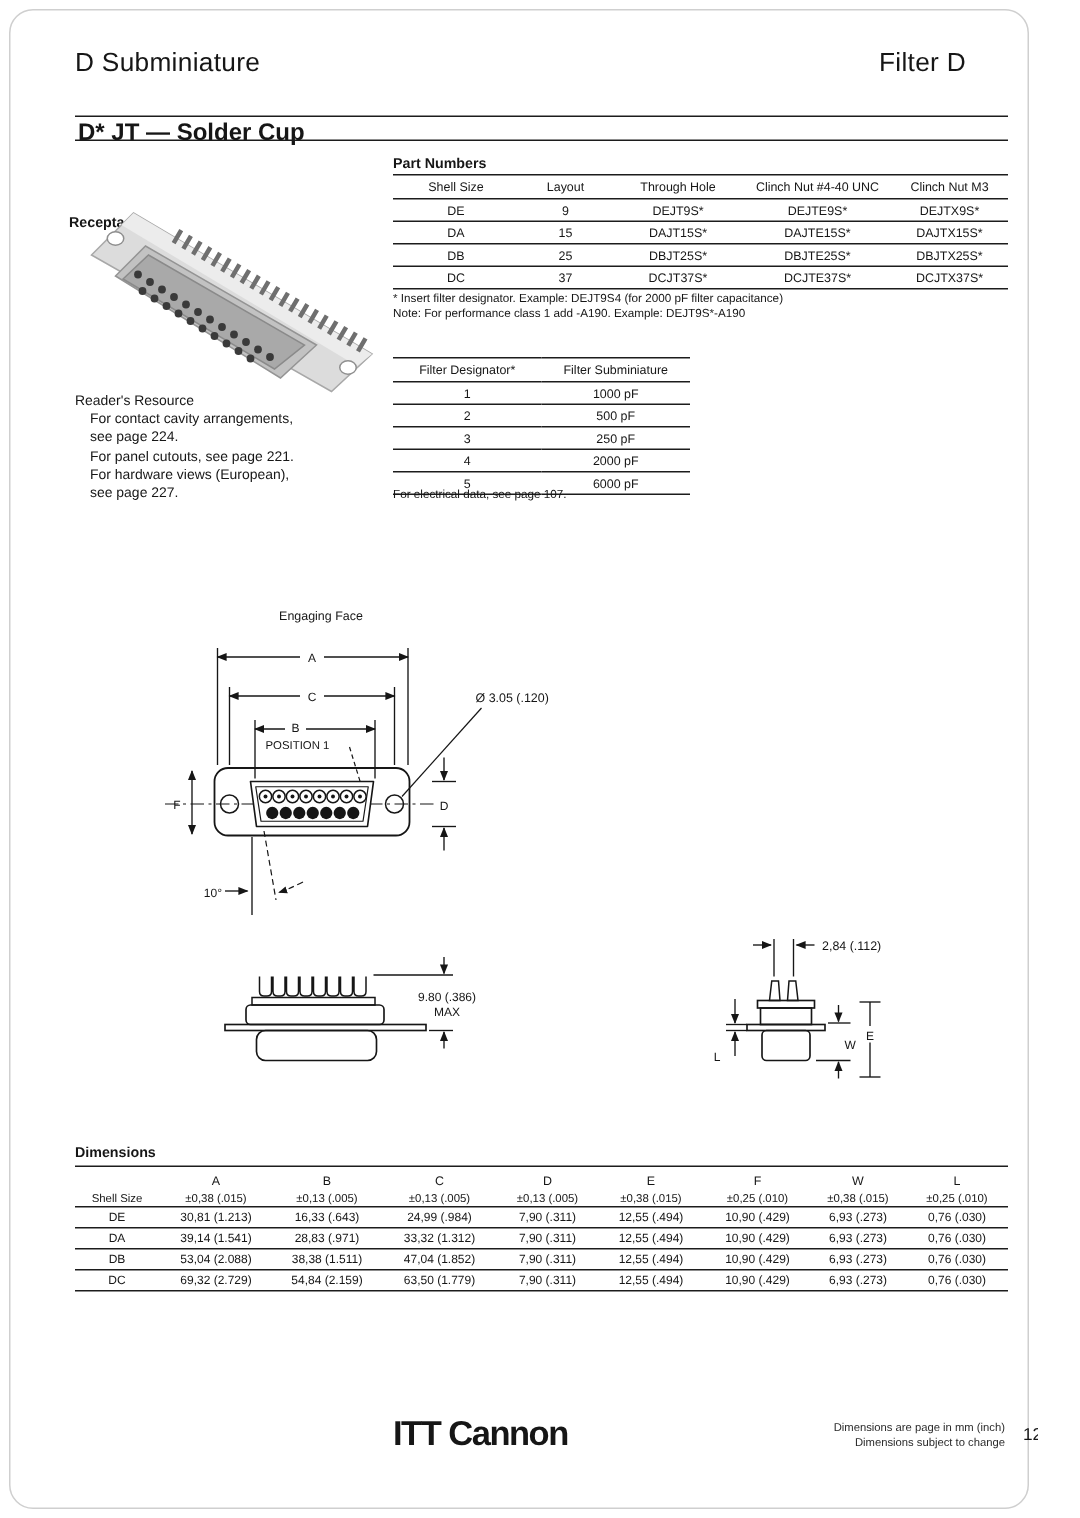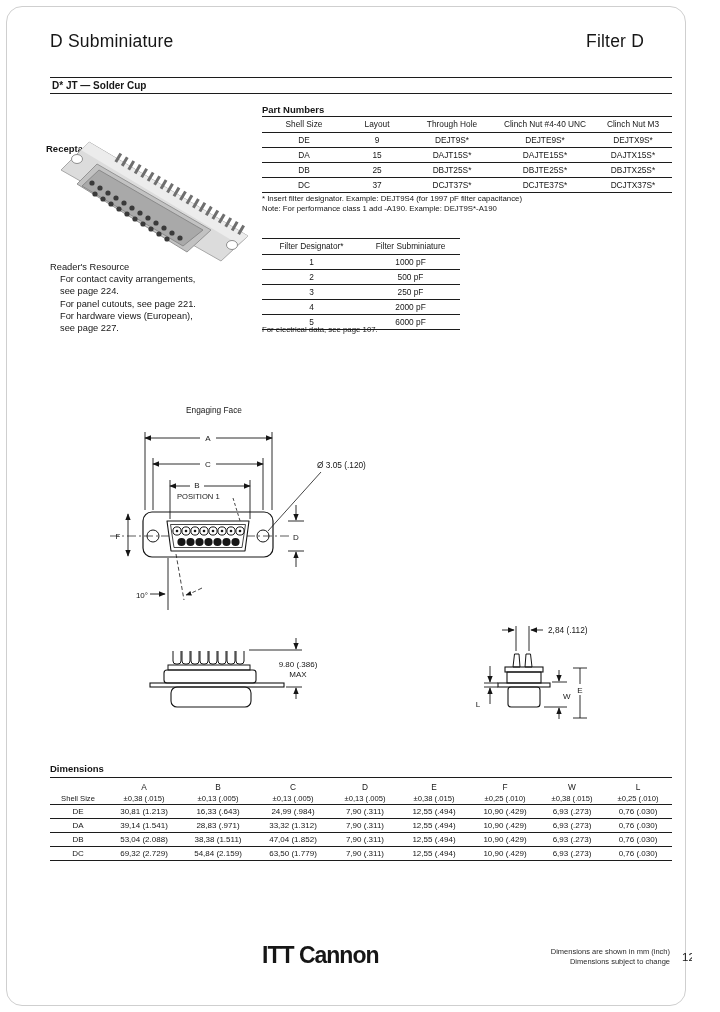--- a/index.html
+++ b/index.html
@@ -3,21 +3,21 @@
 <meta charset="utf-8">
 <style>
   html,body{margin:0;padding:0;background:#fff;}
   .page{position:relative;width:692px;height:1012px;background:#ffffff;
         font-family:"Liberation Sans", sans-serif;color:#161616;overflow:hidden;}
   .page-border{position:absolute;left:6px;top:6px;right:6px;bottom:6px;
         border:1.5px solid #cfcfcf;border-radius:16px;pointer-events:none;}
   .abs{position:absolute;}
   .hdr{font-size:17.5px;letter-spacing:.2px;}
   .rule{position:absolute;height:1px;background:#1c1c1c;}
-  .sec-title{font-size:10px;font-weight:bold;}
+  .sec-title{font-size:16px;font-weight:bold;}
   .h2{font-size:9.5px;font-weight:bold;}
   .tbl{border-collapse:collapse;table-layout:fixed;border-top:1px solid #1c1c1c;}
   .tbl th,.tbl td{font-weight:normal;font-size:8.3px;text-align:center;padding:0;
         white-space:nowrap;overflow:hidden;border-bottom:1px solid #1c1c1c;}
   .tbl th{height:15px;line-height:13px;}
   .tbl td{height:14px;line-height:14px;}
   .dimtbl th{height:26px;vertical-align:bottom;line-height:11px;}
   .dimtbl td{height:13px;line-height:13px;font-size:8px;}
   .dimtbl .tol{font-size:7.6px;}
   .rr{font-size:9.3px;line-height:12.2px;}
@@ -126,21 +126,21 @@
       </tr>
       <tr>
         <td>DC</td>
           <td>37</td>
           <td>DCJT37S*</td>
           <td>DCJTE37S*</td>
           <td>DCJTX37S*</td>
       </tr>
     </tbody>
   </table>
-  <div class="abs fnote" style="left:262px;top:194px;">* Insert filter designator. Example: DEJT9S4 (for 1997 pF filter capacitance)</div>
+  <div class="abs fnote" style="left:262px;top:194px;">* Insert filter designator. Example: DEJT9S4 (for 2000 pF filter capacitance)</div>
   <div class="abs fnote" style="left:262px;top:204px;">Note: For performance class 1 add -A190. Example: DEJT9S*-A190</div>
 
   <table class="tbl abs" style="left:262px;top:238px;width:198px;">
     <colgroup>
         <col style="width:99px">
         <col style="width:99px">
       </colgroup>
     <thead>
       <tr>
         <th>Filter Designator*</th>
@@ -416,17 +416,17 @@
           <td>12,55 (.494)</td>
           <td>10,90 (.429)</td>
           <td>6,93 (.273)</td>
           <td>0,76 (.030)</td>
       </tr>
     </tbody>
   </table>
 
   <div class="abs logo" style="left:262px;top:942px;">ITT Cannon</div>
   <div class="abs footnote-right" style="left:480px;top:947px;width:190px;">
-    <div>Dimensions are shown in mm (inch)</div>
+    <div>Dimensions are page in mm (inch)</div>
     <div>Dimensions subject to change</div>
   </div>
   <div class="abs pageno" style="left:682px;top:951px;">123</div>
 </div>
 
 </body></html>

